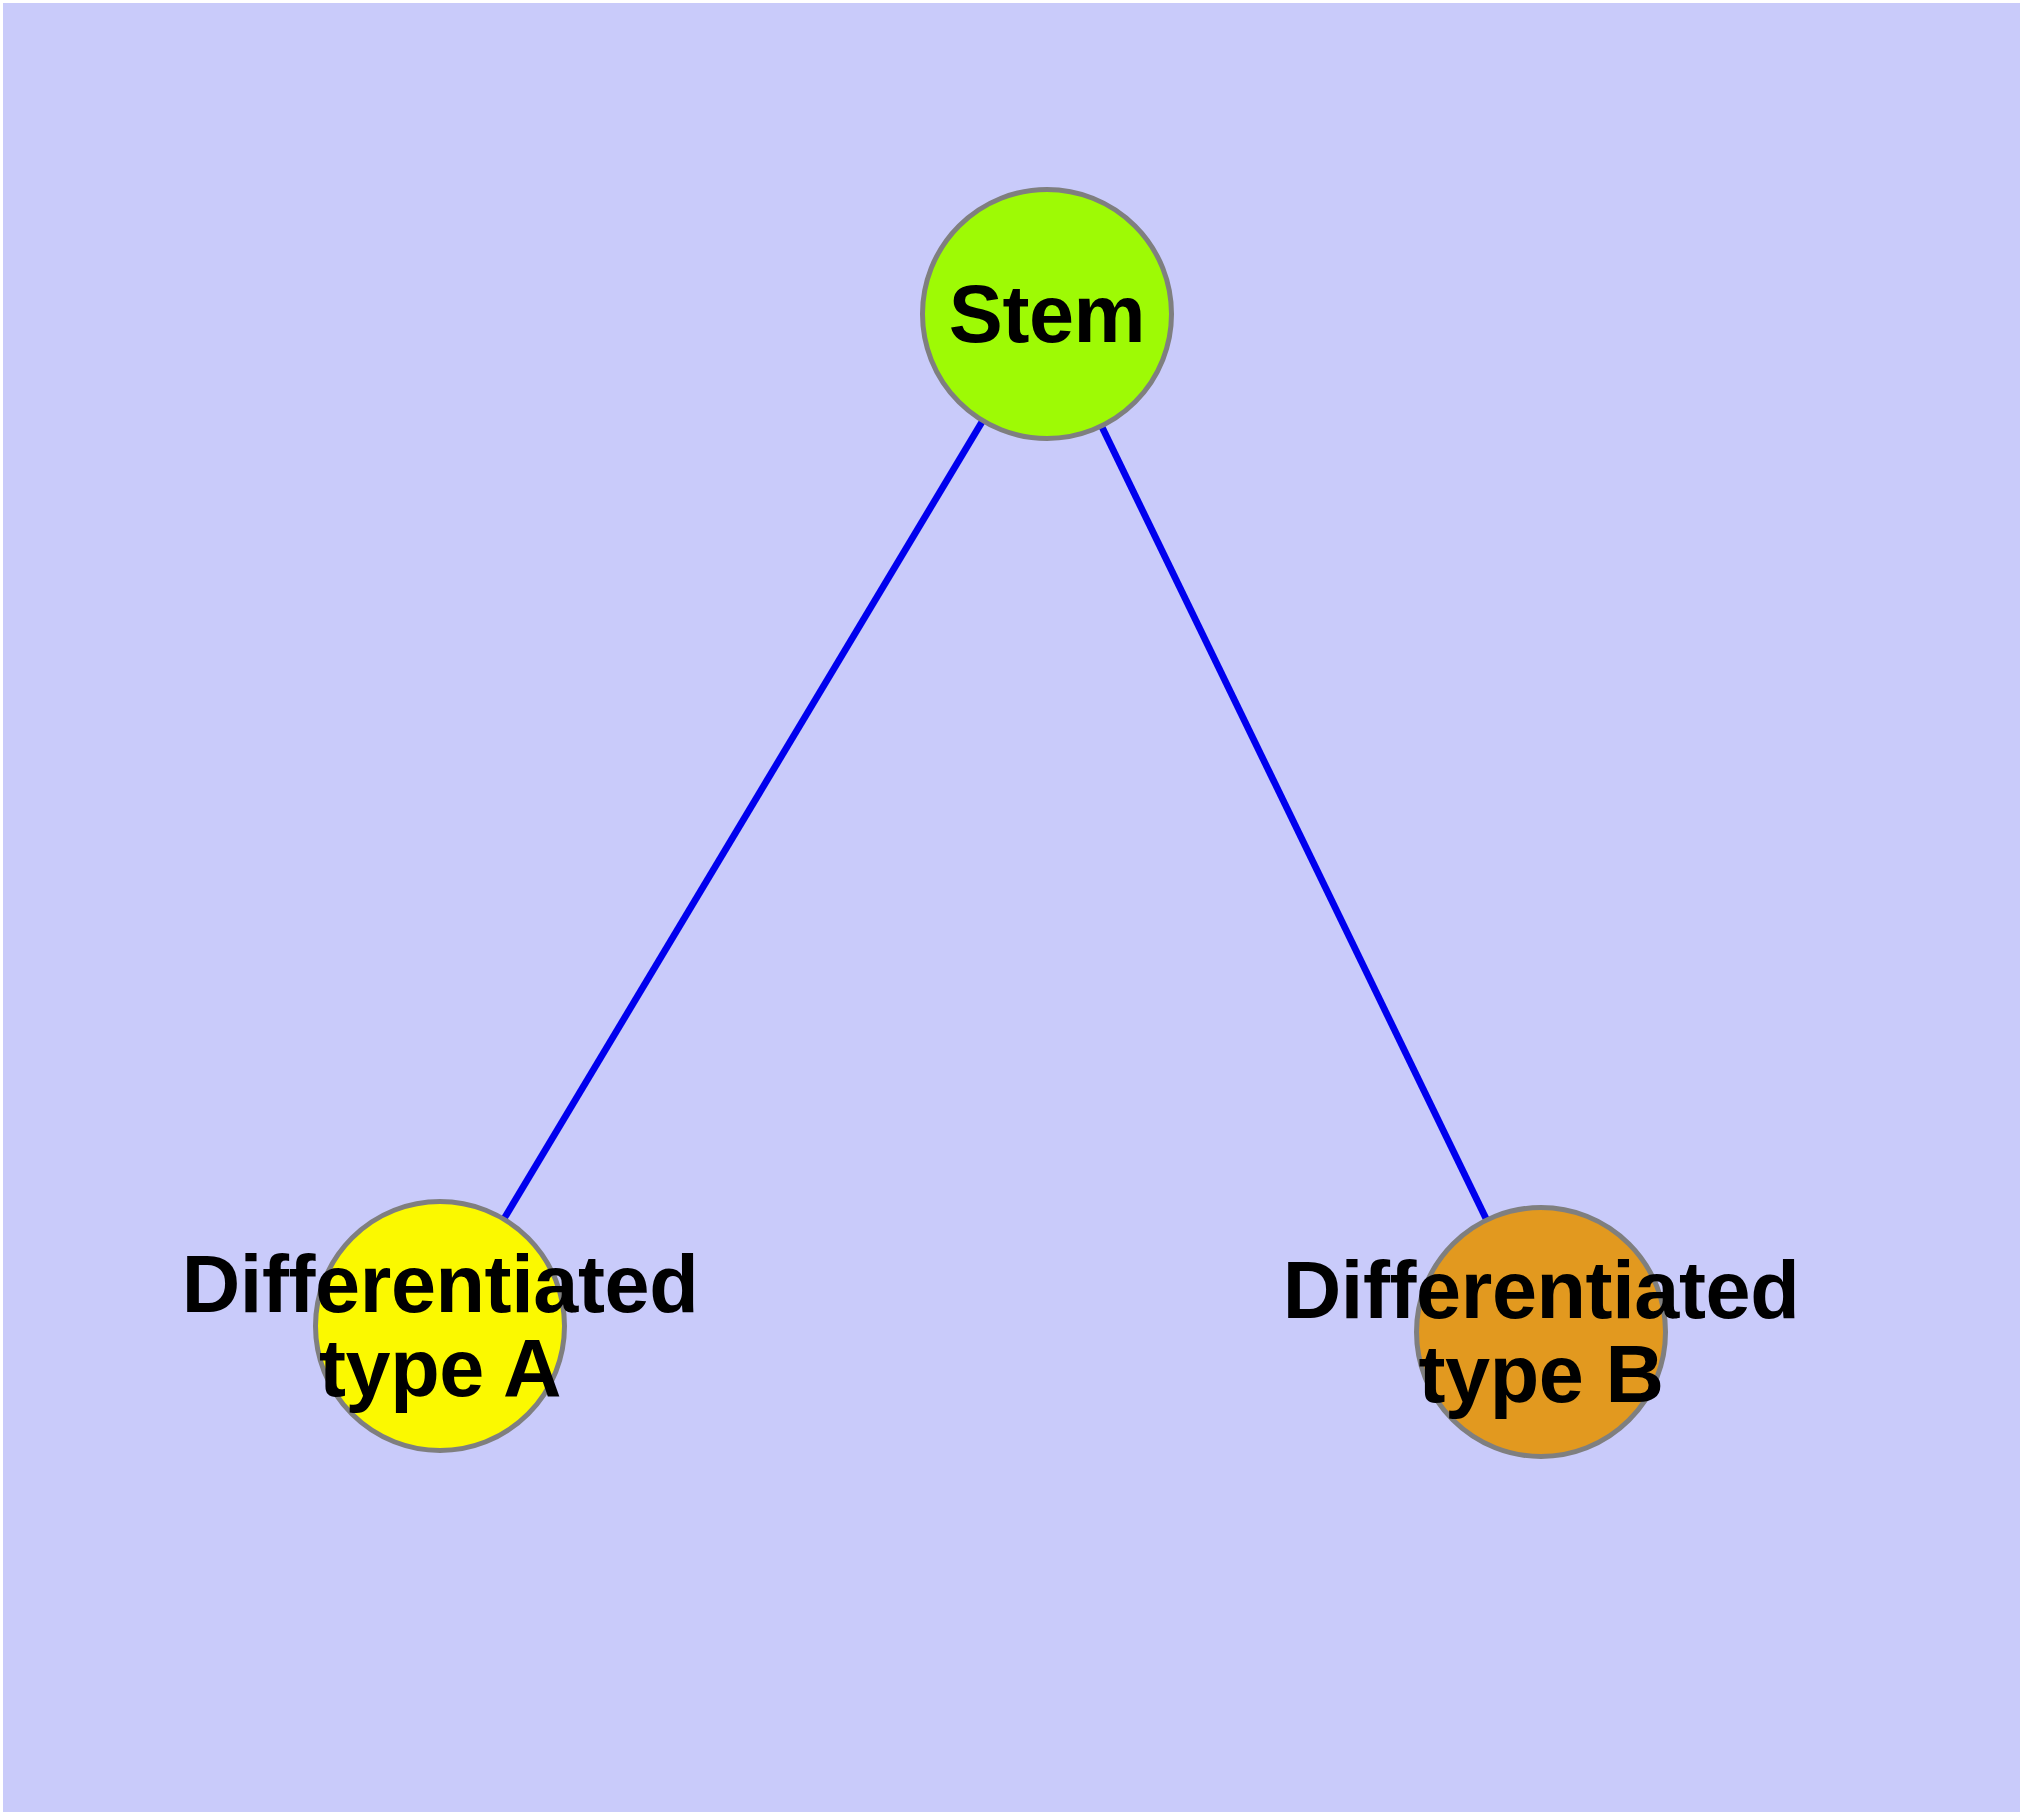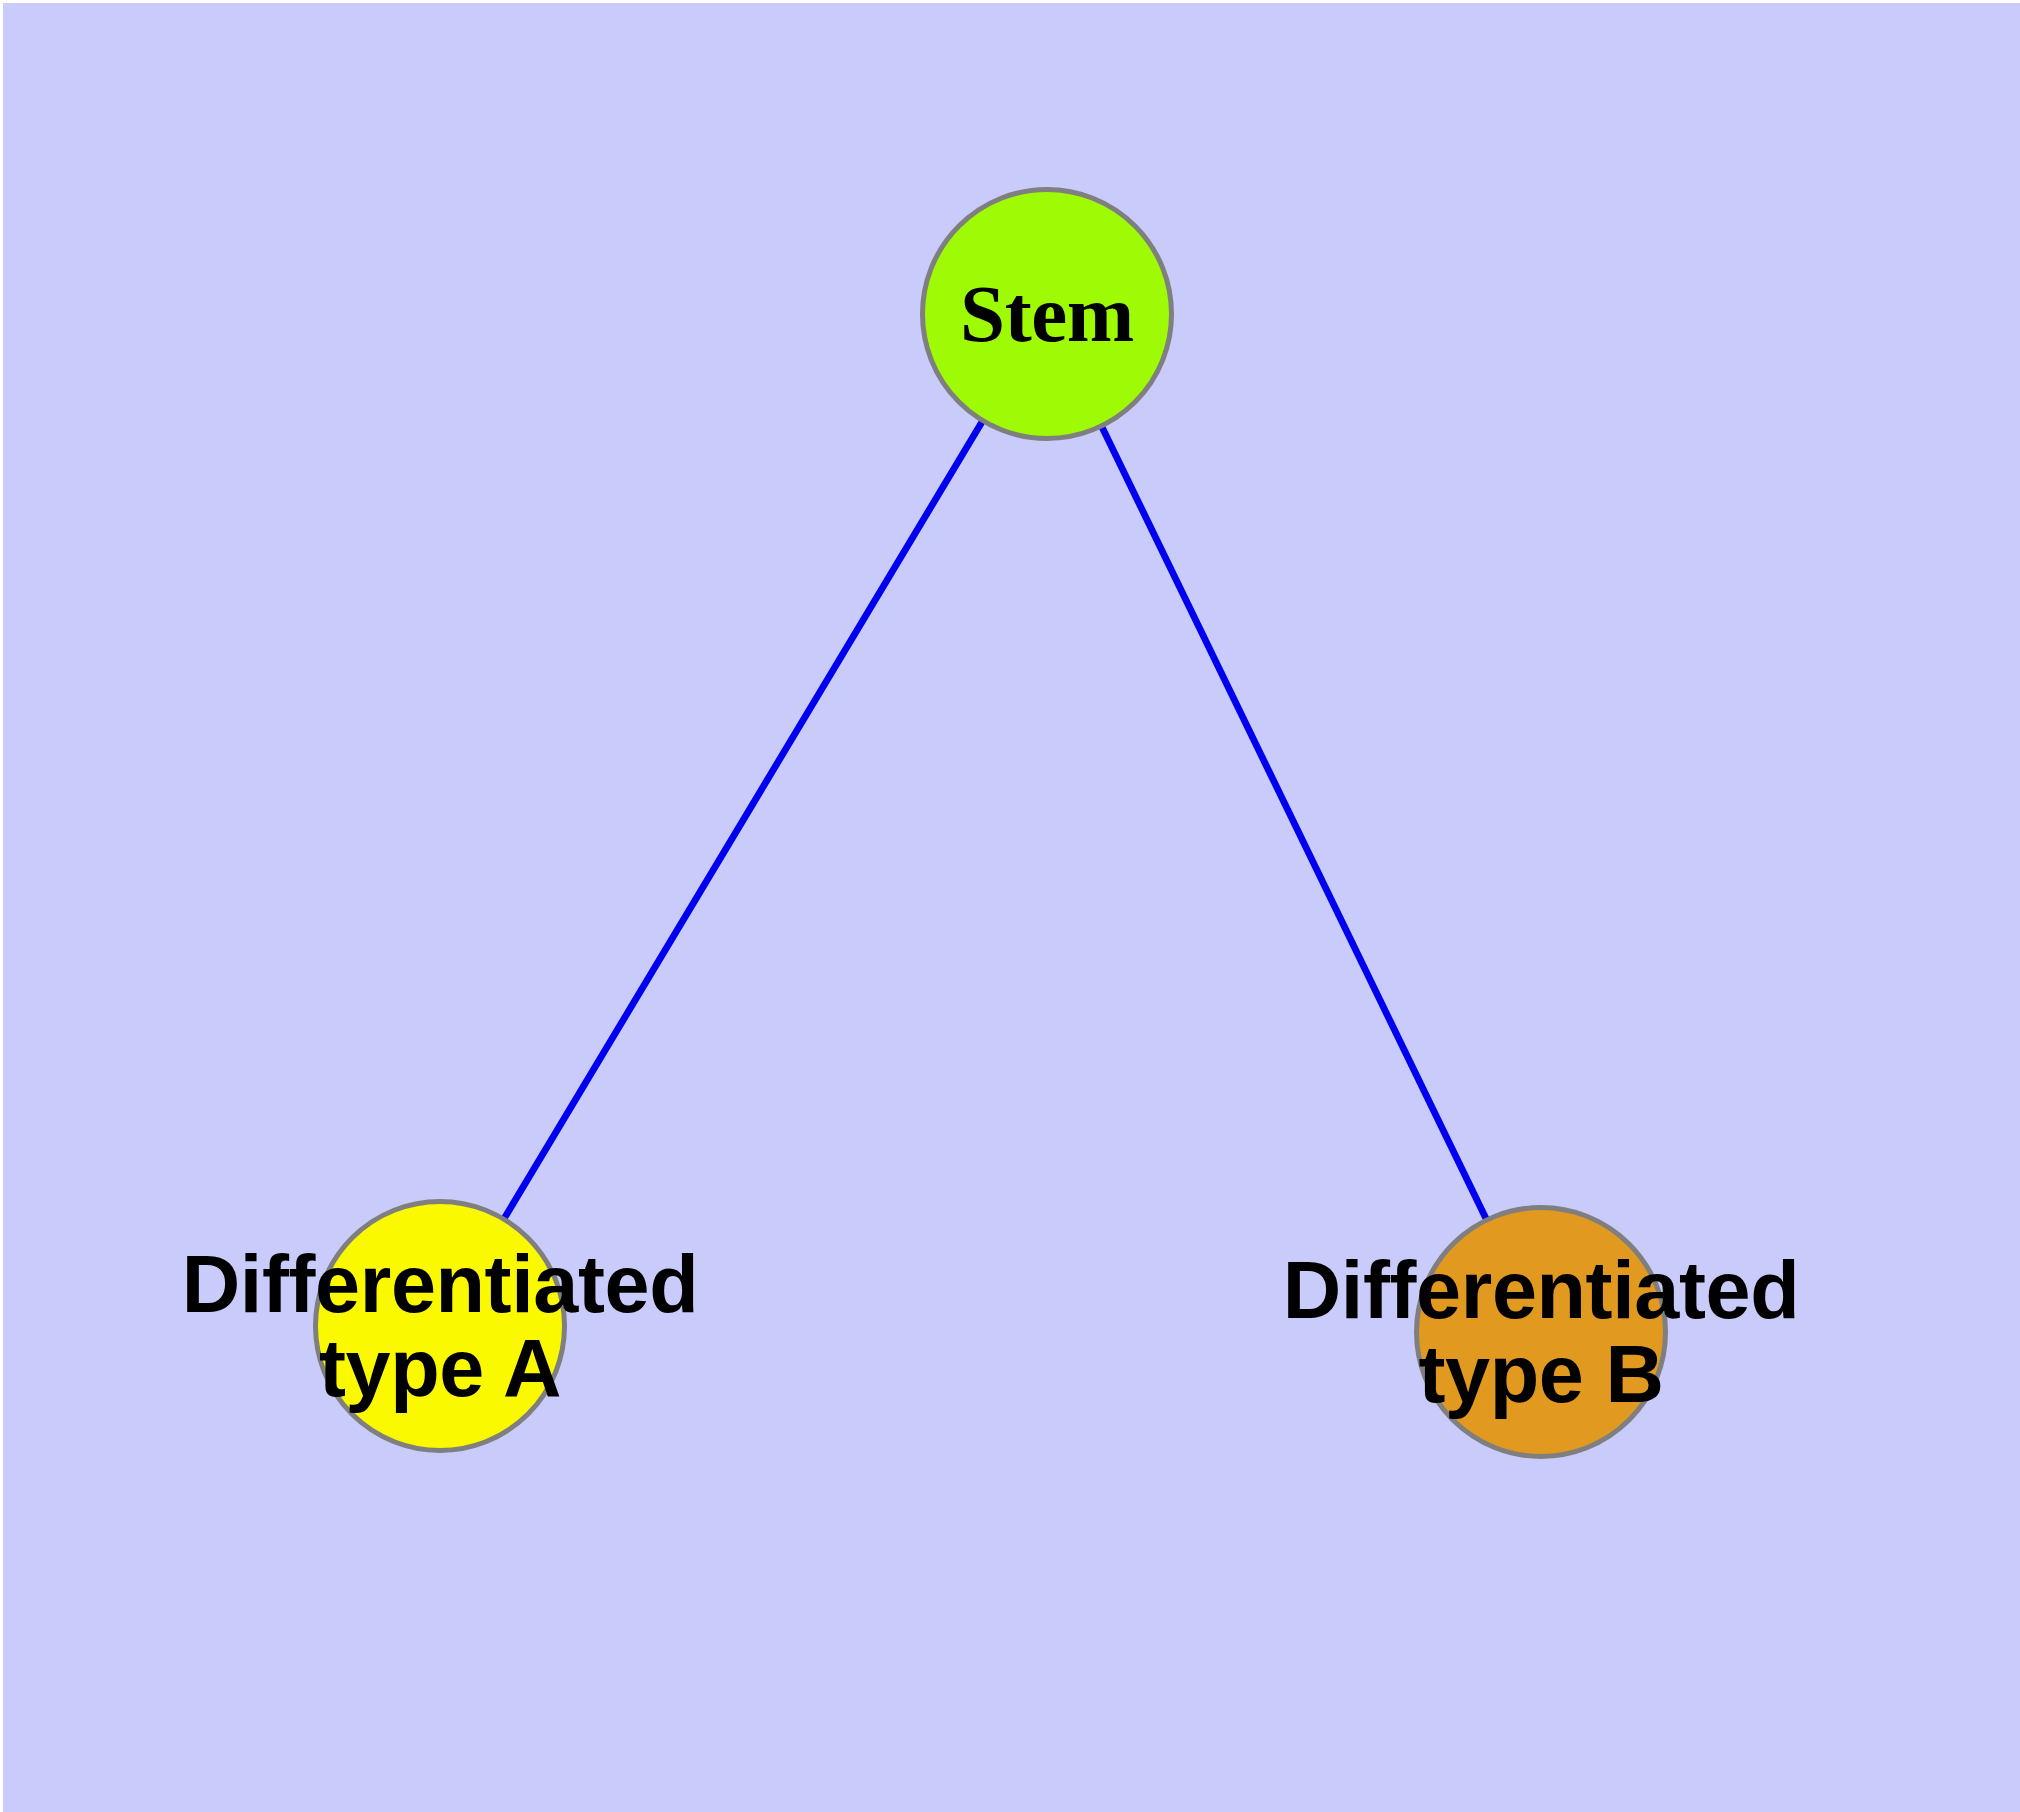--- a/index.html
+++ b/index.html
@@ -74,21 +74,21 @@
   <svg id="graph-svg" viewBox="0 0 2384 2138" preserveAspectRatio="none" aria-hidden="true">
     <g id="edge-layer">
         <line x1="1235" y1="370" x2="519" y2="1564" stroke="#0000ee" stroke-width="8" stroke-linecap="butt"></line>
         <line x1="1235" y1="370" x2="1818" y2="1572" stroke="#0000ee" stroke-width="8" stroke-linecap="butt"></line>
       </g>
   </svg>
 
   <div id="node-layer">
       <div class="node-group" style="left: 1047px; top: 314px; width: 254px; height: 254px;">
         <div class="node-circle" style="width: 254px; height: 254px; background: rgb(158, 250, 5); border-color: rgb(127, 127, 127); border-width: 5.1px;"></div>
-        <div class="node-label" style="color: rgb(0, 0, 0); font-size: 81px; font-family: Liberation Serif, serif;">Stem</div>
+        <div class="node-label" style="color: rgb(0, 0, 0); font-size: 81px;">Stem</div>
       </div>
       <div class="node-group" style="left: 440px; top: 1326px; width: 254px; height: 254px;">
         <div class="node-circle" style="width: 254px; height: 254px; background: rgb(251, 249, 0); border-color: rgb(127, 127, 127); border-width: 5.1px;"></div>
         <div class="node-label" style="color: rgb(0, 0, 0); font-size: 81px;">Differentiated
 type A</div>
       </div>
       <div class="node-group" style="left: 1541px; top: 1332px; width: 254px; height: 254px;">
         <div class="node-circle" style="width: 254px; height: 254px; background: rgb(226, 153, 31); border-color: rgb(127, 127, 127); border-width: 5.1px;"></div>
         <div class="node-label" style="color: rgb(0, 0, 0); font-size: 81px;">Differentiated
 type B</div>

